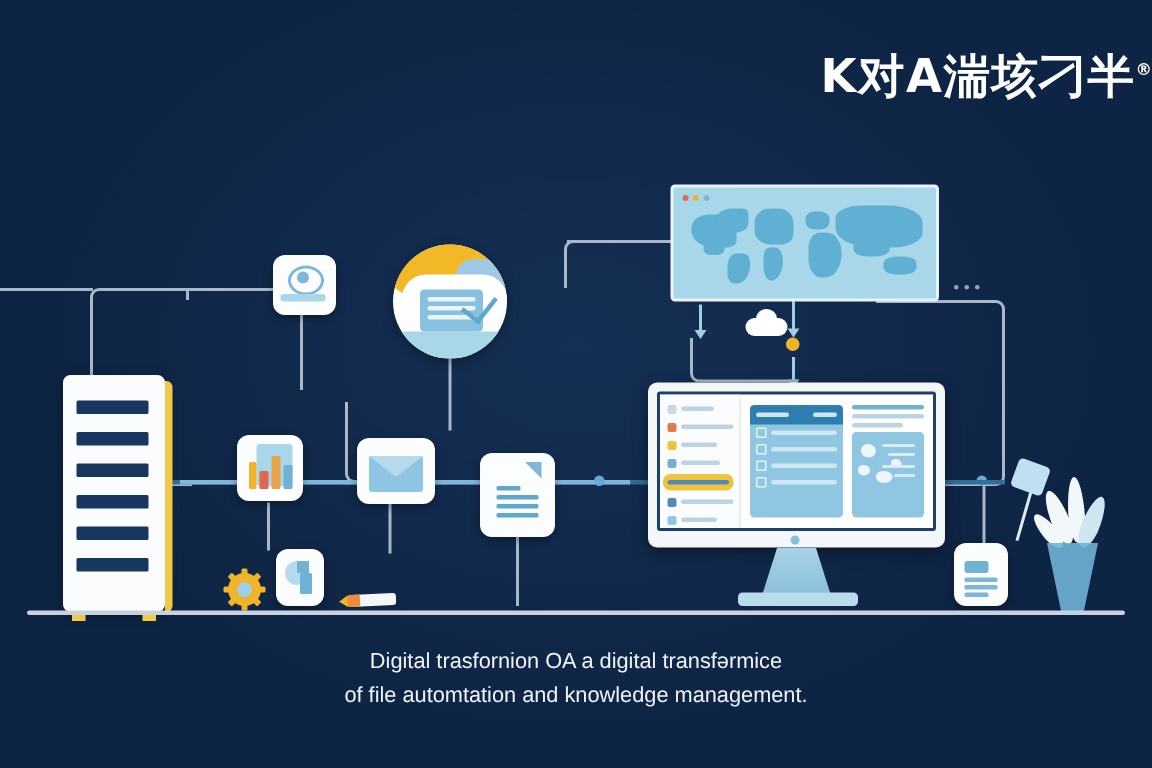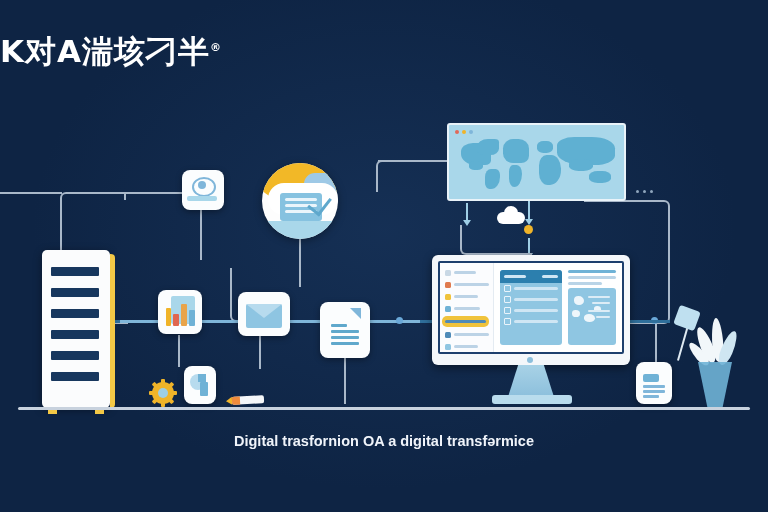--- a/index.html
+++ b/index.html
@@ -9,34 +9,34 @@
     font-family:"Liberation Sans", sans-serif;
     position:relative;
   }
   #stage{position:absolute;inset:0;width:768px;height:512px;overflow:hidden;background:#0e2444;}
 
   
   .vignette{position:absolute;inset:0;pointer-events:none;
     background:radial-gradient(ellipse at 50% 45%, rgba(30,62,105,.45) 0%, rgba(14,36,68,0) 65%);}
 
   
-  .brand{position:absolute;left:0;right:0;top:36px;text-align:left;}
+  .brand{position:absolute;left:0;right:0;top:36px;text-align:right;}
   .brand-cn{
     color:#ffffff;font-size:31px;font-weight:bold;letter-spacing:1px;
     line-height:1;white-space:nowrap;font-family:"DejaVu Sans", sans-serif;
   }
   .brand-cn .reg{font-size:11px;vertical-align:super;letter-spacing:0;}
   .brand-en{
     margin-top:11px;color:#e8eef6;font-size:12.5px;font-weight:bold;
     letter-spacing:2.6px;white-space:nowrap;
   }
 
   
   .caption{position:absolute;left:0;right:0;top:430px;text-align:center;
-    color:#f0f4fa;font-size:14.5px;line-height:23px;font-weight:700;}
+    color:#f0f4fa;font-size:14.5px;line-height:23px;font-weight:400;}
   .caption div{white-space:nowrap;}
 
   
   .ground{position:absolute;left:18px;right:18px;top:407px;height:3px;
     background:#c8d2de;border-radius:2px;}
 
   
   .wire{position:absolute;background:#a9b8c9;}
   .wire.h{height:2px;}
   .wire.v{width:2px;}
@@ -397,15 +397,16 @@
   <div class="leaf" style="left:700px;top:326px;width:12px;height:38px;transform:rotate(-22deg);"></div>
   <div class="leaf" style="left:712px;top:318px;width:11px;height:44px;transform:rotate(-4deg);"></div>
   <div class="leaf b" style="left:722px;top:330px;width:12px;height:36px;transform:rotate(22deg);"></div>
   <div class="leaf" style="left:694px;top:340px;width:10px;height:28px;transform:rotate(-40deg);"></div>
   <div class="vase"></div>
 
   <div class="ground"></div>
 
   <div class="caption">
     <div>Digital trasfornion OA a digital transfərmice</div>
+    <div>of file automtation and knowledge management.</div>
   </div>
 
 </div>
 
 </body></html>

